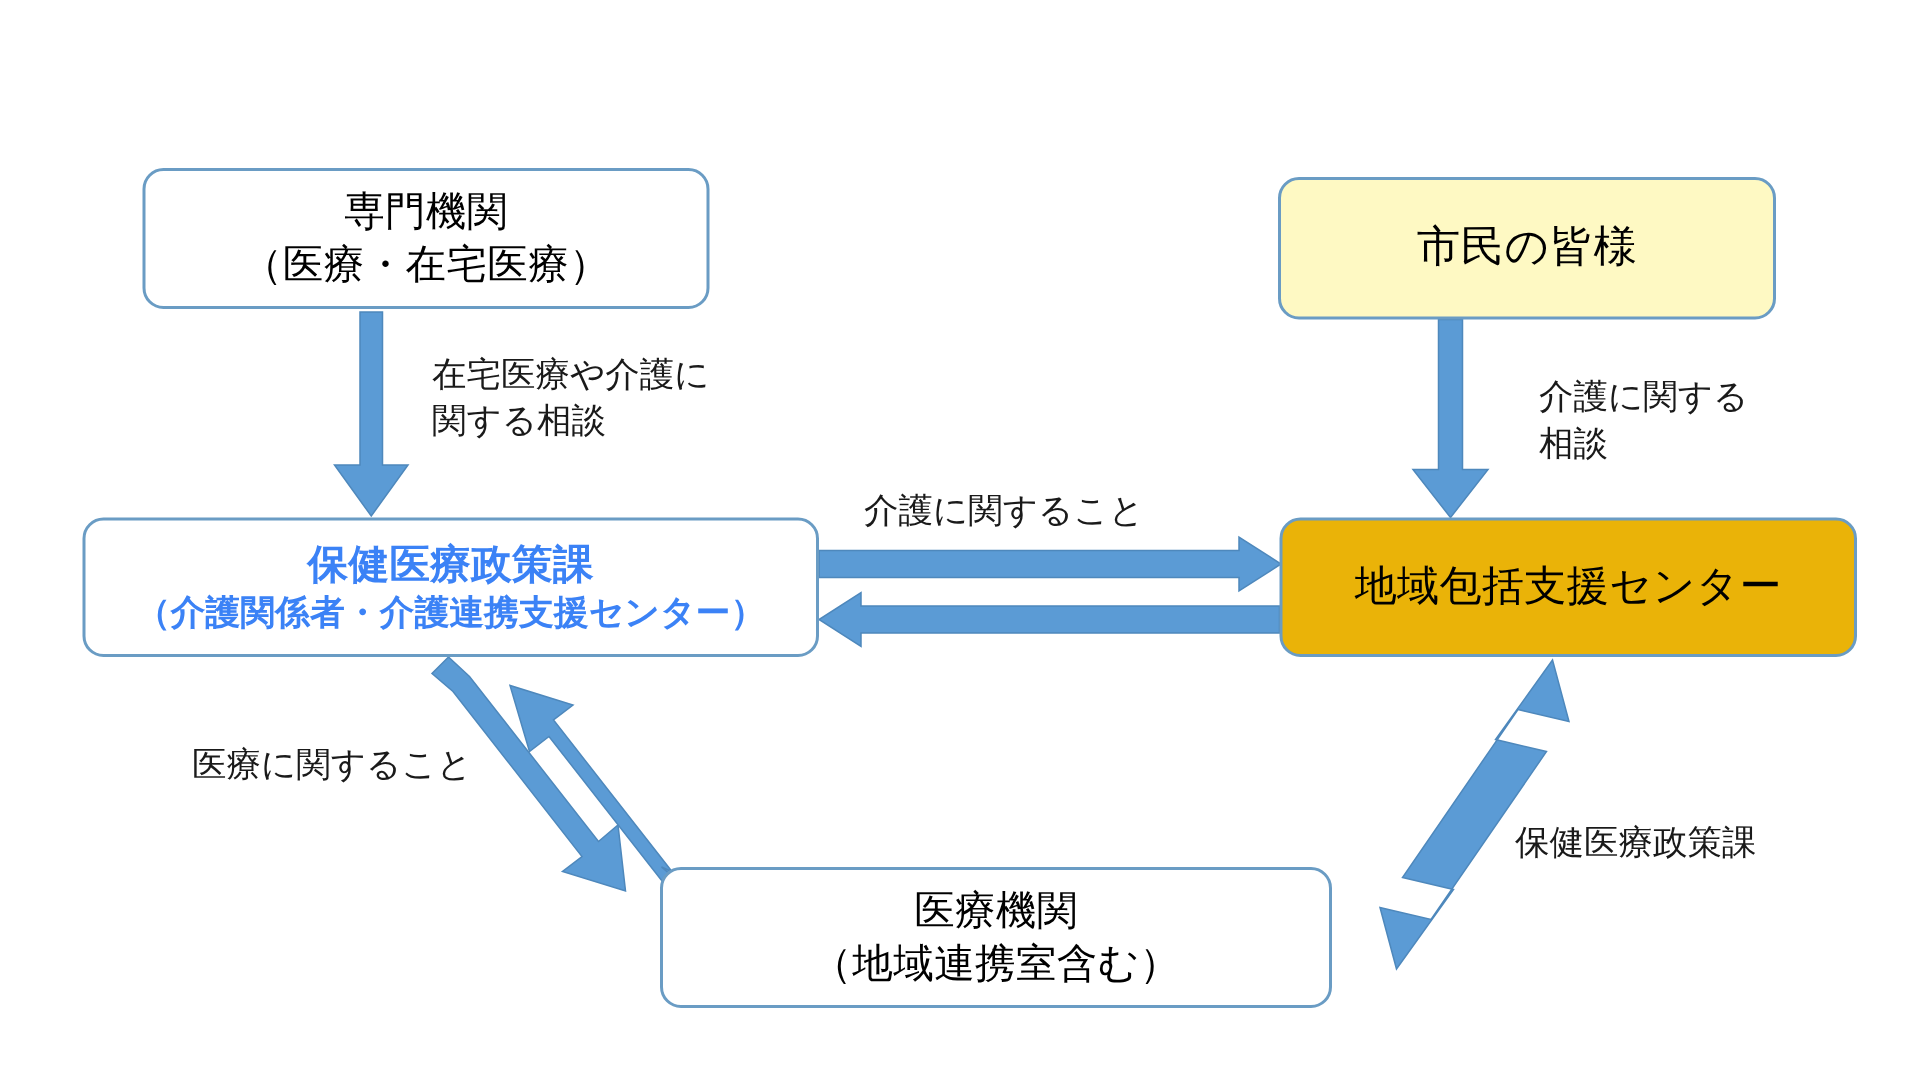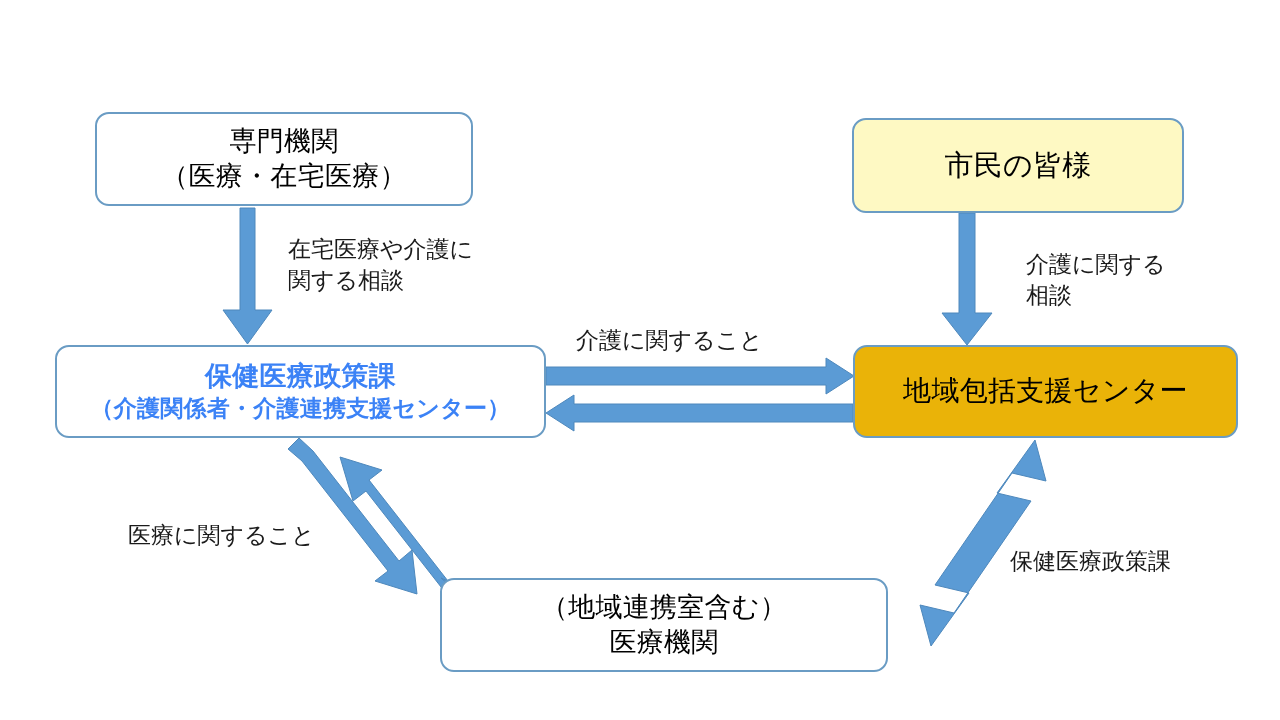--- a/index.html
+++ b/index.html
@@ -72,21 +72,21 @@
     position: absolute;
     color: #1a1a1a;
     font-size: 23px;
     line-height: 1.33;
     white-space: pre-line;
     z-index: 4;
   }
   #label-specialist-policy { left: 288px; top: 234px; }
   #label-citizens-chiiki   { left: 1010px; top: 249px; margin-left: 16px; }
   #label-kaigo-koto        { left: 576px; top: 325px; }
-  #label-iryo-koto         { left: 128px; top: 520px; }
+  #label-iryo-koto         { left: 128px; top: 494px; }
   #label-hitsuyou          { left: 1010px; top: 546px; }
 </style>
 </head>
 <body>
 
 <div id="canvas">
 
   <svg id="arrow-layer" viewBox="0 0 1280 720" width="1280" height="720" xmlns="http://www.w3.org/2000/svg">
 
     <polygon points="240,208 255,208 255,310 272,310 247.5,344 223,310 240,310" fill="#5B9BD5" stroke="#4E88BC" stroke-width="1"></polygon>
@@ -116,22 +116,22 @@
   <div class="node" id="node-policy" style="border-color: rgb(106, 156, 196); background: rgb(255, 255, 255); color: #3b82f6;">
     <span class="line line-main">保健医療政策課</span>
     <span class="line line-sub">（介護関係者・介護連携支援センター）</span>
   </div>
 
   <div class="node" id="node-chiiki" style="border-color: rgb(106, 156, 196); background: #eab308; color: rgb(0, 0, 0);">
     <span class="line">地域包括支援センター</span>
   </div>
 
   <div class="node" id="node-hospital" style="border-color: rgb(106, 156, 196); background: rgb(255, 255, 255); color: rgb(0, 0, 0);">
+    <span class="line">医療機関</span>
     <span class="line">（地域連携室含む）</span>
-    <span class="line">医療機関</span>
   </div>
 
   <div class="edge-label" id="label-specialist-policy">在宅医療や介護に
 関する相談</div>
 
   <div class="edge-label" id="label-citizens-chiiki">介護に関する
 相談</div>
 
   <div class="edge-label" id="label-kaigo-koto">介護に関すること</div>
 

